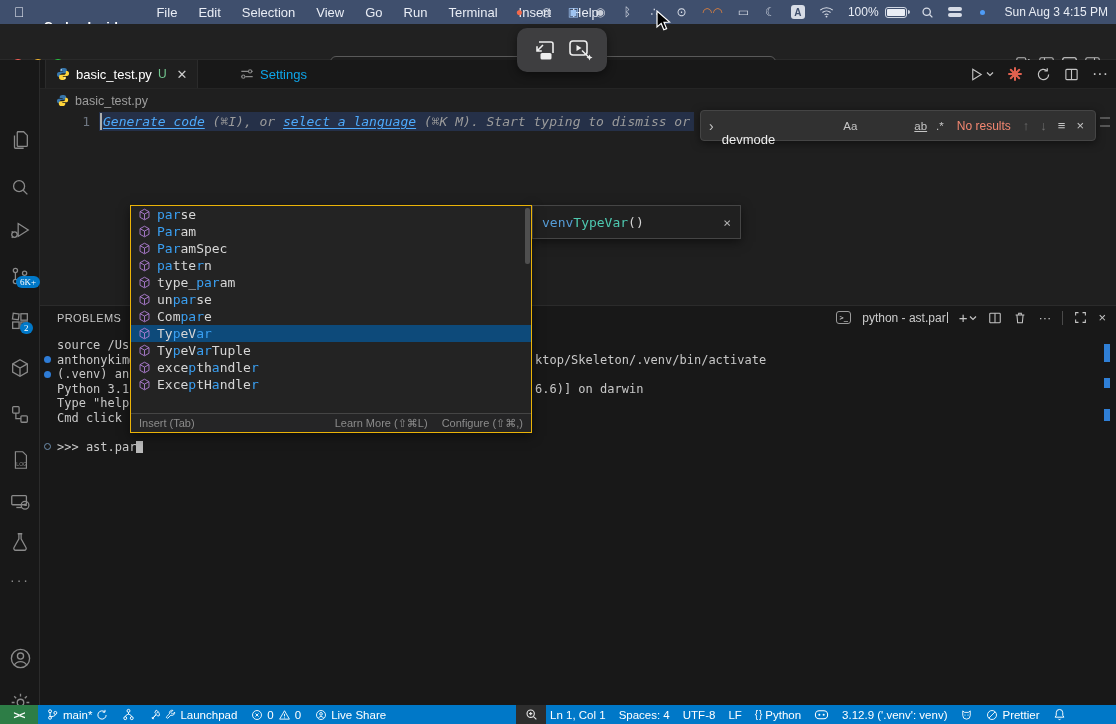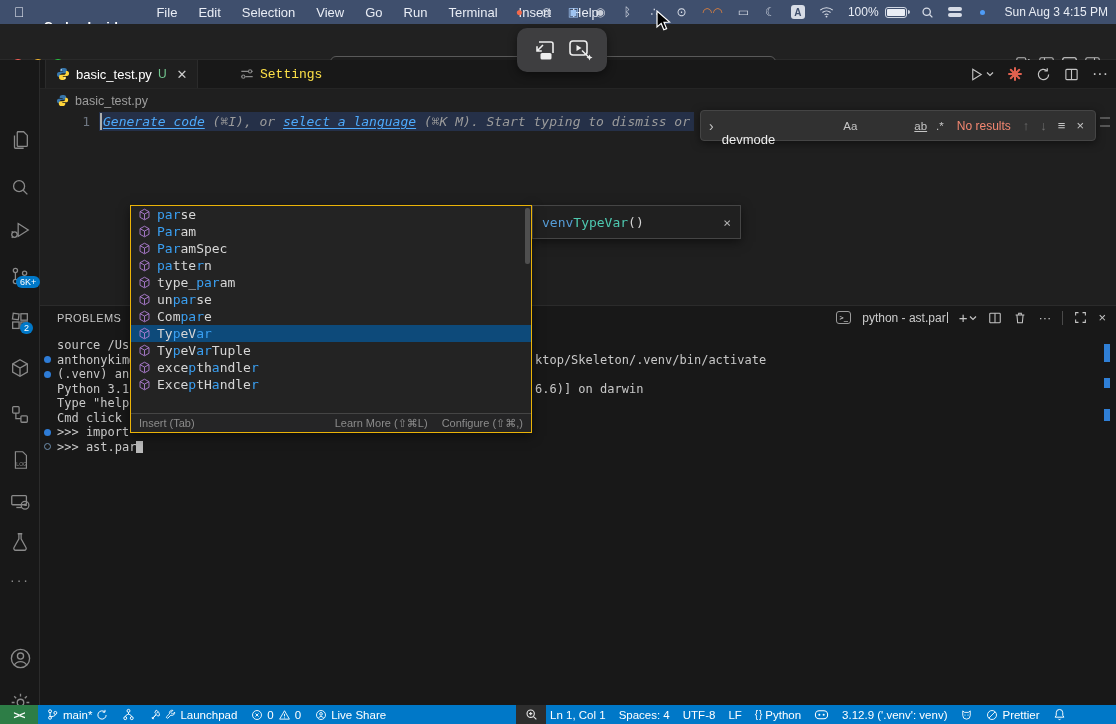--- a/index.html
+++ b/index.html
@@ -35,30 +35,30 @@
   #layout-controls { position:absolute; left:1016px; top:33px; display:flex; gap:8px; align-items:center; }
   #layout-controls .lic { width:15px; height:13px; }
 
   
   #overlay-capsule { position:absolute; left:517px; top:28px; width:90px; height:44px; background:#3e3e40; border-radius:10px;
     box-shadow:0 3px 10px rgba(0,0,0,.45); display:flex; align-items:center; justify-content:center; gap:12px; z-index:60; }
 
   
   #activitybar { position:absolute; left:0; top:60px; width:40px; height:645px; background:#181818; border-right:1px solid #2b2b2b; }
   .ab-item { position:absolute; left:8px; width:24px; height:24px; display:flex; align-items:center; justify-content:center; color:#8a8a8a; }
-  .ab-badge { position:absolute; font-size:9px; color:#fff; background:var(--accent_blue); border-radius:8px; padding:1px 4px; line-height:10px; }
+  .ab-badge { position:absolute; font-size:9px; color:#fff; background:var(--accent_blue); border-radius:8px; padding:1px 4px; line-height:10px;font-family:Liberation Serif, serif; }
   .ab-dots { color:#8a8a8a; font-size:14px; letter-spacing:2px; }
 
   
   #tabbar { position:absolute; left:40px; top:60px; width:1076px; height:29px; background:#181818; border-bottom:1px solid #252525; }
   .tab { position:absolute; top:0; height:28px; display:flex; align-items:center; gap:6px; padding:0 10px; font-size:13px; }
   #tab-active { left:5px; background:#1f1f1f; border-left:1px solid #2b2b2b; border-right:1px solid #2b2b2b; color:#ffffff; }
   #tab-active .git-badge { color:#73c991; font-size:12px; }
   #tab-active .tab-close { color:#cccccc; font-size:13px; margin-left:4px; }
-  #tab-settings { left:190px; color:#fde047;font-family:Liberation Mono, monospace; }
+  #tab-settings { left:190px; color:#0ea5e9; }
   #editor-actions { position:absolute; right:8px; top:0; height:28px; display:flex; align-items:center; gap:13px; color:#c5c5c5; }
 
   
   #breadcrumb { position:absolute; left:40px; top:89px; height:23px; display:flex; align-items:center; gap:6px; padding-left:16px;
     color:#9d9d9d; font-size:12.5px; background:#1f1f1f; width:1076px; }
 
   
   #editor { position:absolute; left:40px; top:112px; width:1076px; height:193px; background:#1f1f1f; }
   #line-number { position:absolute; left:30px; top:2px; width:20px; text-align:right; color:#6e7681; font:13px "DejaVu Sans Mono", monospace; }
   #hint-bar { position:absolute; left:59px; top:0; width:595px; height:19px; background:#253048; display:flex; align-items:center; overflow:hidden; padding-left:4px; }
@@ -478,21 +478,20 @@
       </span>
     <span>×</span>
   </div>
   <div id="terminal">
       <div class="t-row" style="top: 10px;"><span class="t-text">source /Use</span></div>
       <div class="t-row" style="top: 24.5px;"><span class="t-dot filled"></span><span class="t-text">anthonykim@</span><span class="t-right">ktop/Skeleton/.venv/bin/activate</span></div>
       <div class="t-row" style="top: 39px;"><span class="t-dot filled"></span><span class="t-text">(.venv) ant</span></div>
       <div class="t-row" style="top: 53.5px;"><span class="t-text">Python 3.12</span><span class="t-right">6.6)] on darwin</span></div>
       <div class="t-row" style="top: 68px;"><span class="t-text">Type "help"</span></div>
       <div class="t-row" style="top: 82.5px;"><span class="t-text">Cmd click t</span></div>
-      <div class="t-row" style="top: 97px;"><span class="t-dot filled"></span><span class="t-text">&gt;&gt;&gt; import</span></div>
       <div class="t-row" style="top: 111.5px;"><span class="t-dot hollow"></span><span class="t-text">&gt;&gt;&gt; ast.par<span class="t-cursor"></span></span></div>
     </div>
   <span class="t-mark" style="top:38px;height:18px"></span>
   <span class="t-mark" style="top:72px;height:10px"></span>
   <span class="t-mark" style="top:103px;height:12px"></span>
 </div>
 
 <div id="suggest">
   <div id="suggest-rows">
       <div class="sg-row">

